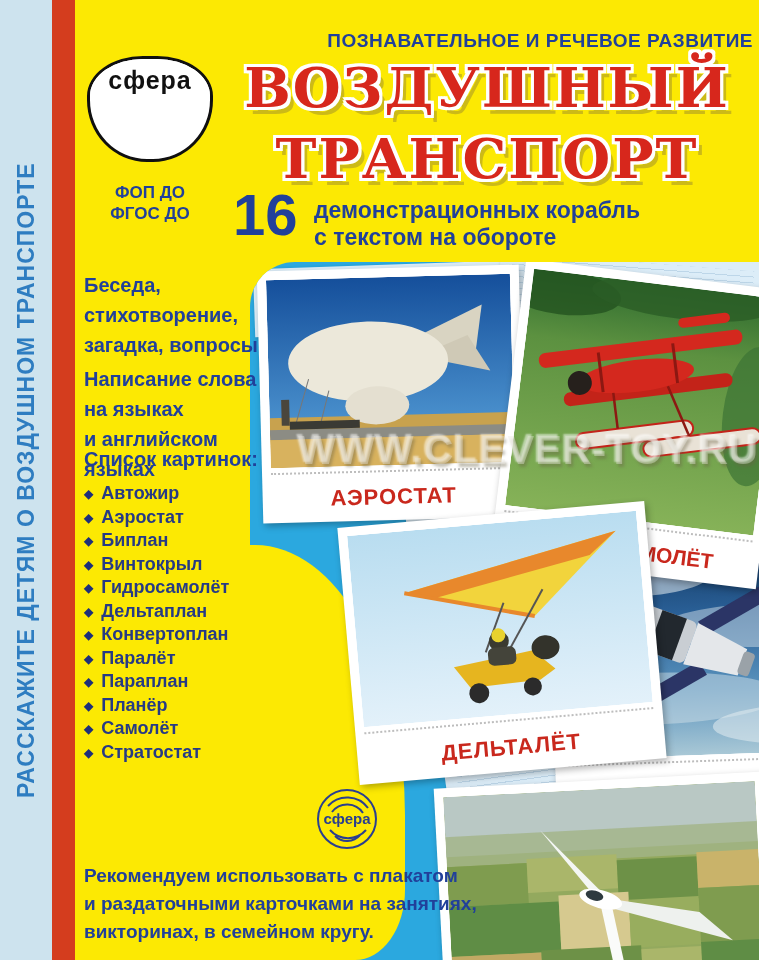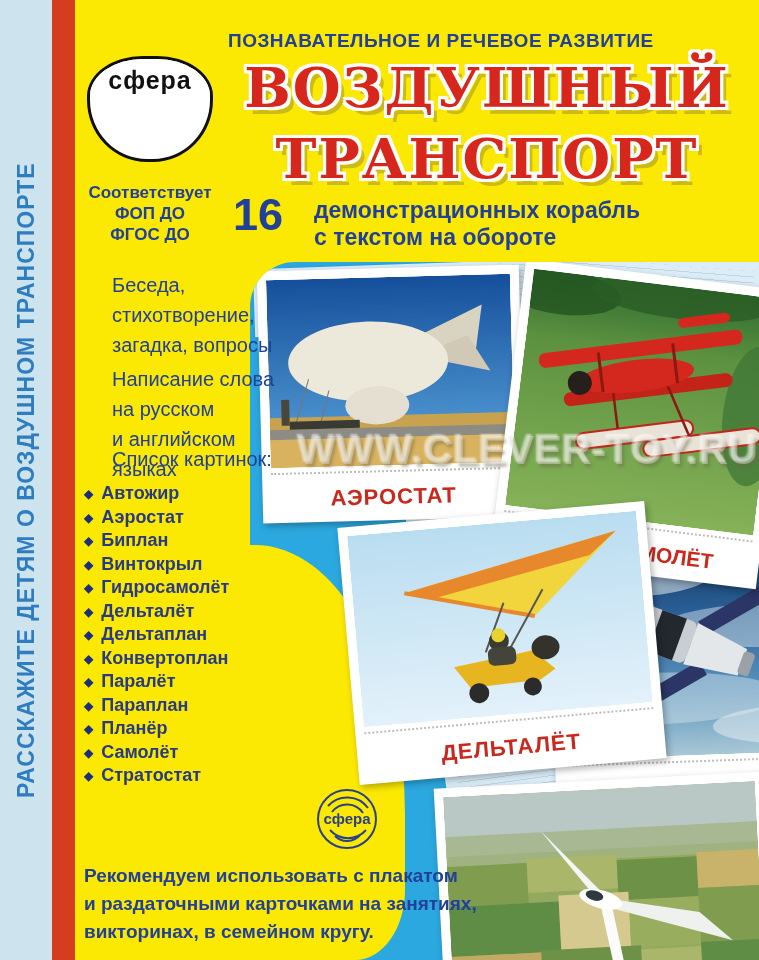--- a/index.html
+++ b/index.html
@@ -4,46 +4,46 @@
 <style>
   html,body{margin:0;padding:0;background:#888;}
   .page{position:relative;width:759px;height:960px;overflow:hidden;background:#fce903;
         font-family:"Liberation Sans", sans-serif;}
   
   .spine{position:absolute;left:0;top:0;width:52px;height:960px;background:#cde3ee;z-index:5;}
   .spine-text{position:absolute;left:0;top:0;width:52px;height:960px;display:flex;align-items:center;justify-content:center;
         writing-mode:vertical-rl;transform:rotate(180deg);font-size:23px;font-weight:bold;letter-spacing:1px;color:#2e7dc1;}
   .red-strip{position:absolute;left:52px;top:0;width:23px;height:960px;background:#d43d1e;z-index:5;}
   
-  .tagline{position:absolute;left:228px;top:30px;width:525px;text-align:left;font-size:19px;font-weight:bold;
+  .tagline{position:absolute;left:228px;top:30px;width:525px;text-align:right;font-size:19px;font-weight:bold;
         color:#21409a;letter-spacing:.5px;z-index:10;}
   .title{position:absolute;left:213px;top:52px;width:548px;text-align:center;z-index:10;
         font-family:"DejaVu Serif", serif;font-weight:bold;color:#d7271c;letter-spacing:2px;}
   .title div{font-size:55px;line-height:71px;
         text-shadow:3px 0 0 #fff,-3px 0 0 #fff,0 3px 0 #fff,0 -3px 0 #fff,
         2px 2px 0 #fff,-2px -2px 0 #fff,2px -2px 0 #fff,-2px 2px 0 #fff,
         3px 3px 0 #fff,-3px 3px 0 #fff,3px -3px 0 #fff,-3px -3px 0 #fff,
         6px 7px 0 rgba(164,148,40,.55);}
-  .count-num{position:absolute;left:233px;top:180px;font-size:45px;line-height:70px;font-weight:bold;color:#21409a;z-index:10;}
+  .count-num{position:absolute;left:233px;top:180px;font-size:58px;line-height:70px;font-weight:bold;color:#21409a;z-index:10;}
   .count-caption{position:absolute;left:314px;top:197px;font-size:23px;line-height:27px;font-weight:bold;color:#21409a;z-index:10;white-space:nowrap;}
   
   .badge{position:absolute;left:87px;top:56px;width:126px;height:106px;z-index:10;background:#fff;
         border:3px solid #101010;border-radius:56px 56px 60px 60px / 40px 40px 62px 62px;overflow:hidden;box-sizing:border-box;}
   .badge-top{height:42%;display:flex;align-items:center;justify-content:center;background:#fff;
         font-weight:bold;font-size:25px;letter-spacing:1px;color:#111;}
   .badge-fan{position:relative;height:58%;
         background:conic-gradient(from 90deg at 50% 0%,
           #7b1fa2 0 6%, #1565c0 6% 13%, #00acc1 13% 20%, #2e7d32 20% 27%,
           #9ccc65 27% 33%, #fdd835 33% 40%, #fb8c00 40% 46%, #e53935 46% 52%, #b71c1c 52% 100%);}
   .badge-fan span{position:absolute;left:0;right:0;top:34%;text-align:center;font-size:12px;font-weight:bold;
         letter-spacing:2px;color:#fff;text-shadow:0 0 2px #000,1px 1px 1px #000;}
   .conform{position:absolute;left:75px;top:182px;width:150px;text-align:center;font-size:17px;line-height:21px;
         font-weight:bold;color:#21409a;z-index:10;}
   
-  .features{position:absolute;left:84px;z-index:30;color:#21409a;font-weight:normal;margin-left:28px;}
+  .features{position:absolute;left:84px;z-index:30;color:#21409a;font-weight:bold;}
   .f-block{font-size:20px;line-height:30px;}
   .list{list-style:none;margin:0;padding:0;font-size:18px;line-height:22.5px;color:#263a85;}
   .list li{white-space:nowrap;}
   .bullet{color:#1d2f7a;font-size:12px;margin-right:8px;vertical-align:1px;}
   .recommend{position:absolute;left:84px;top:862px;font-size:19px;line-height:28px;font-weight:bold;color:#21409a;
         z-index:30;white-space:nowrap;}
   
   .panel{position:absolute;left:250px;top:262px;width:509px;height:698px;background:#2ba8df;
         border-top-left-radius:45px;overflow:hidden;z-index:8;}
   .card-back{position:absolute;background:#dcedf8;box-shadow:1px 2px 4px rgba(0,0,0,.18);z-index:2;}
@@ -71,21 +71,20 @@
 
   <div class="spine">
     <div class="spine-text">РАССКАЖИТЕ ДЕТЯМ О ВОЗДУШНОМ ТРАНСПОРТЕ</div>
   </div>
   <div class="red-strip"></div>
 
   <div class="badge">
     <div class="badge-top">сфера</div>
   </div>
   <div class="conform">
-    <div>Соответствует</div>
     <div>ФОП ДО</div>
     <div>ФГОС ДО</div>
   </div>
 
   <div class="tagline">ПОЗНАВАТЕЛЬНОЕ И РЕЧЕВОЕ РАЗВИТИЕ</div>
   <div class="title">
     <div>ВОЗДУШНЫЙ</div>
     <div>ТРАНСПОРТ</div>
   </div>
   <div class="count-num">16</div>
@@ -250,32 +249,31 @@
 
   </div>
 
   <div class="features f-block" style="top:270px;">
     <div>Беседа,</div>
     <div>стихотворение,</div>
     <div>загадка, вопросы</div>
   </div>
   <div class="features f-block" style="top:364px;">
     <div>Написание слова</div>
-    <div>на русском</div>
+    <div>на языках</div>
     <div>и английском</div>
     <div>языках</div>
   </div>
   <div class="features" style="top:448px;font-size:20px;">Список картинок:</div>
   <ul class="features list" style="top:482px;font-weight:bold;">
     <li><span class="bullet">◆</span><span>Автожир</span></li>
     <li><span class="bullet">◆</span><span>Аэростат</span></li>
     <li><span class="bullet">◆</span><span>Биплан</span></li>
     <li><span class="bullet">◆</span><span>Винтокрыл</span></li>
     <li><span class="bullet">◆</span><span>Гидросамолёт</span></li>
-    <li><span class="bullet">◆</span><span>Дельталёт</span></li>
     <li><span class="bullet">◆</span><span>Дельтаплан</span></li>
     <li><span class="bullet">◆</span><span>Конвертоплан</span></li>
     <li><span class="bullet">◆</span><span>Паралёт</span></li>
     <li><span class="bullet">◆</span><span>Параплан</span></li>
     <li><span class="bullet">◆</span><span>Планёр</span></li>
     <li><span class="bullet">◆</span><span>Самолёт</span></li>
     <li><span class="bullet">◆</span><span>Стратостат</span></li>
   </ul>
 
   <div class="recommend">

